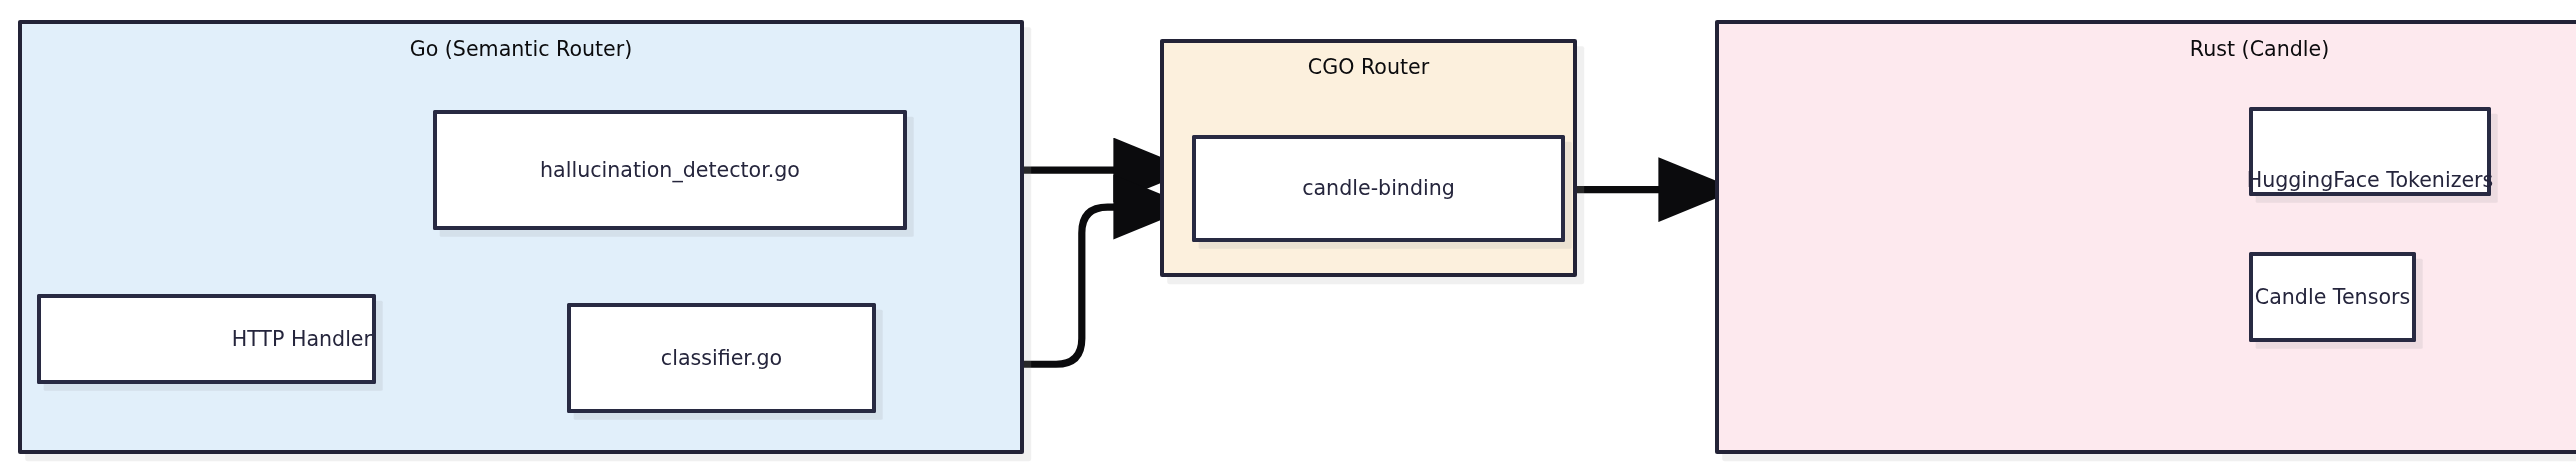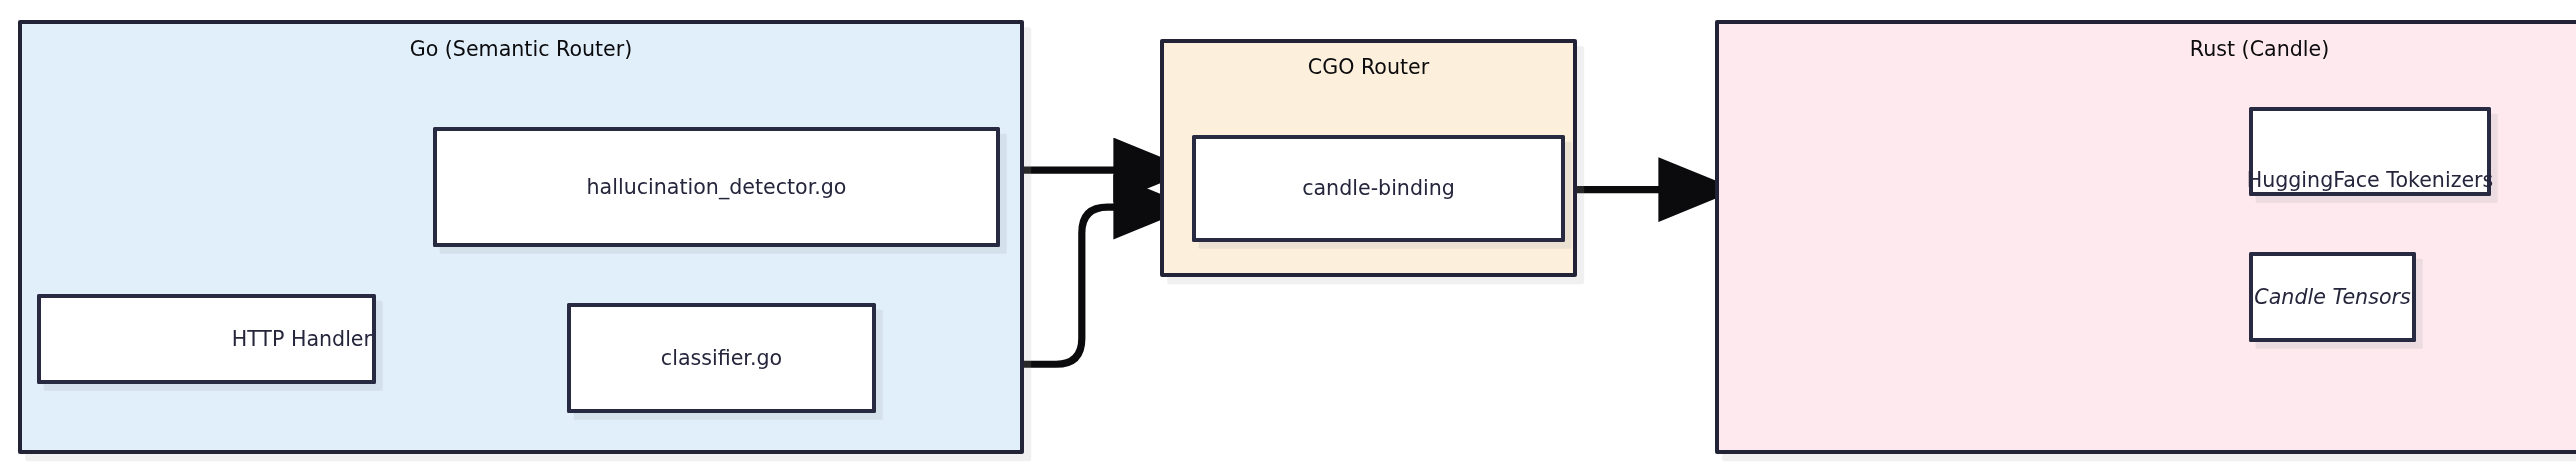--- a/index.html
+++ b/index.html
@@ -73,27 +73,27 @@
     box-shadow: 6.7px 6.7px 0 0 rgba(140,140,150,0.15);
   }
   .node-label {
     color: #25253c;
     font-size: 20.6px;
     line-height: 1.1;
     font-family: "DejaVu Sans", sans-serif;
     white-space: nowrap;
     text-align: center;
   }
-  #node-hallucination { left: 433px;  top: 110px; width: 567px; height: 120px; margin-top: 17px; }
+  #node-hallucination { left: 433px;  top: 110px; width: 474px; height: 120px; }
   #node-http         { left: 37px;   top: 294px; width: 339px;  height: 90px; justify-content: flex-end; }
   #node-classifier   { left: 567px; top: 303px; width: 309px;  height: 110px; }
   #node-candle-binding { left: 1192px; top: 135px; width: 373px; height: 107px; }
   #node-modernbert   { left: 1736px; top: 123px; width: 223px;  height: 94px; }
   #node-hf-tokenizers{ left: 2249px; top: 107px; width: 242px;  height: 89px; align-items: flex-end; }
-  #node-candle-tensors{ left: 2249px; top: 252px; width: 167px; height: 90px; font-style: italic; }
+  #node-candle-tensors{ left: 2249px; top: 252px; width: 167px; height: 90px; }
 </style>
 </head>
 <body>
 
 <div id="diagram-root">
 
   <svg class="svg-layer" viewBox="0 0 5478 920" preserveAspectRatio="none" aria-hidden="true">
     <defs>
       <marker id="arrowhead" markerWidth="11" markerHeight="9" refX="9.2" refY="4.5" orient="auto" markerUnits="strokeWidth">
         <path d="M0,0 L11,4.5 L0,9 z" fill="#0b0b0d"></path>

